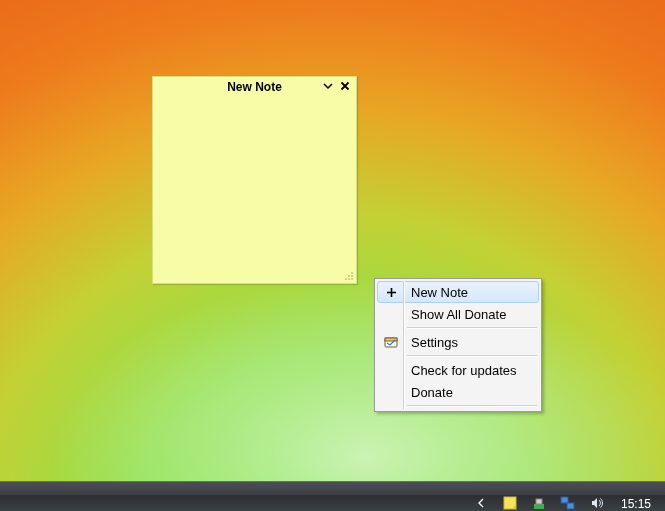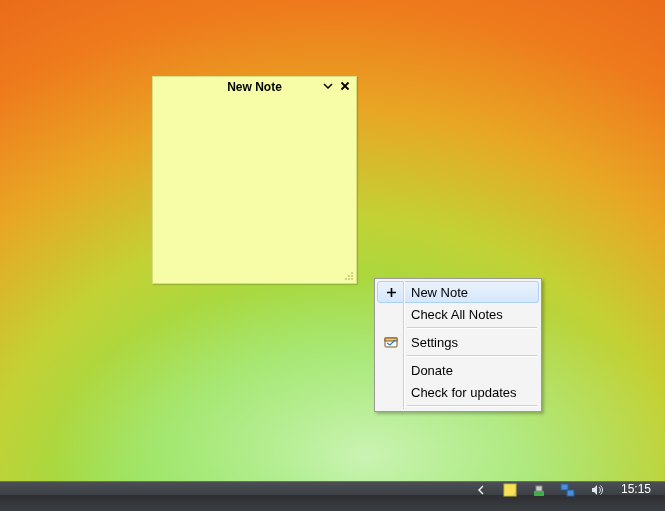--- a/index.html
+++ b/index.html
@@ -133,21 +133,21 @@
     background: linear-gradient(#4b4f55, #3c3f44 45%, #2c2e32 46%, #3c3f44);
     border-top: 1px solid #6a6e74;
     display: flex;
     justify-content: flex-end;
     align-items: center;
     color: #fff;
     font-size: 12px;
   }
   .tray {
     display: flex;
-    align-items: flex-start;
+    align-items: flex-end;
     gap: 13px;
     padding: 0 6px;
     height: 100%;
   }
   .tray .tray-icon {
     width: 16px;
     height: 16px;
     display: flex;
     align-items: center;
     justify-content: center;
@@ -200,47 +200,47 @@
       <span class="menu-icon">
         <svg width="11" height="11" viewBox="0 0 11 11">
             <path d="M5.5 1 V10 M1 5.5 H10" stroke="#000" stroke-width="1.6"></path>
           </svg>
       </span>
       <span class="menu-label">New Note</span>
     </div>
 
     <div class="menu-item">
       <span class="menu-icon"></span>
-      <span class="menu-label">Check All Notes</span>
+      <span class="menu-label">Show All Donate</span>
     </div>
 
 
     <div class="menu-sep"></div>
 
     <div class="menu-item">
       <span class="menu-icon">
         <svg width="15" height="13" viewBox="0 0 15 13">
           <rect x="1" y="2" width="12" height="9" rx="1" fill="#fff" stroke="#7a5a2a" stroke-width="1"></rect>
           <rect x="1" y="2" width="12" height="3" fill="#f6c76b" stroke="#7a5a2a" stroke-width="1"></rect>
           <path d="M3 7 L6 9 L11 4" stroke="#2a78c0" stroke-width="1.2" fill="none"></path>
         </svg>
       </span>
       <span class="menu-label">Settings</span>
     </div>
 
     <div class="menu-sep"></div>
 
     <div class="menu-item">
       <span class="menu-icon"></span>
+      <span class="menu-label">Check for updates</span>
+    </div>
+
+    <div class="menu-item">
+      <span class="menu-icon"></span>
       <span class="menu-label">Donate</span>
-    </div>
-
-    <div class="menu-item">
-      <span class="menu-icon"></span>
-      <span class="menu-label">Check for updates</span>
     </div>
 
 
     <div class="menu-sep"></div>
 
   </div>
 
 </div>
 
 <div class="taskbar">

